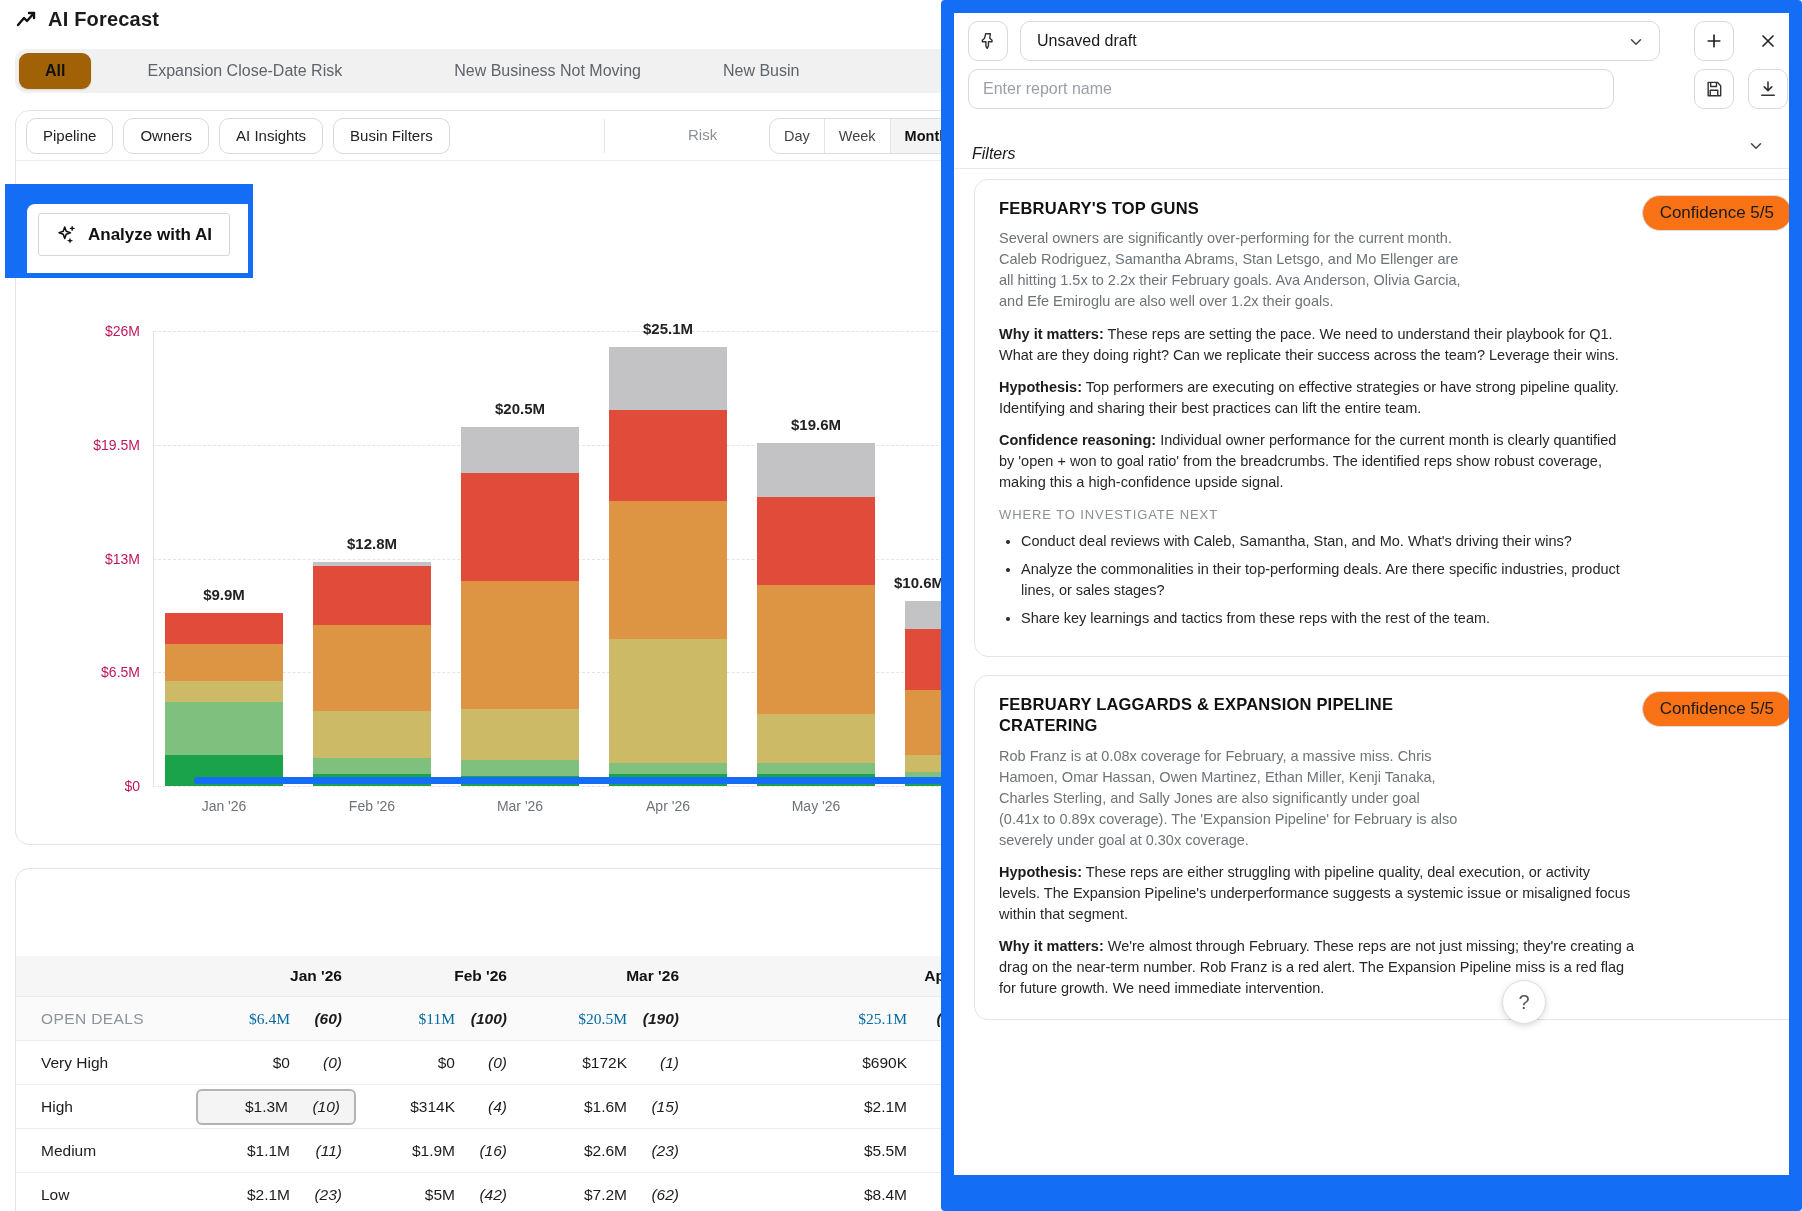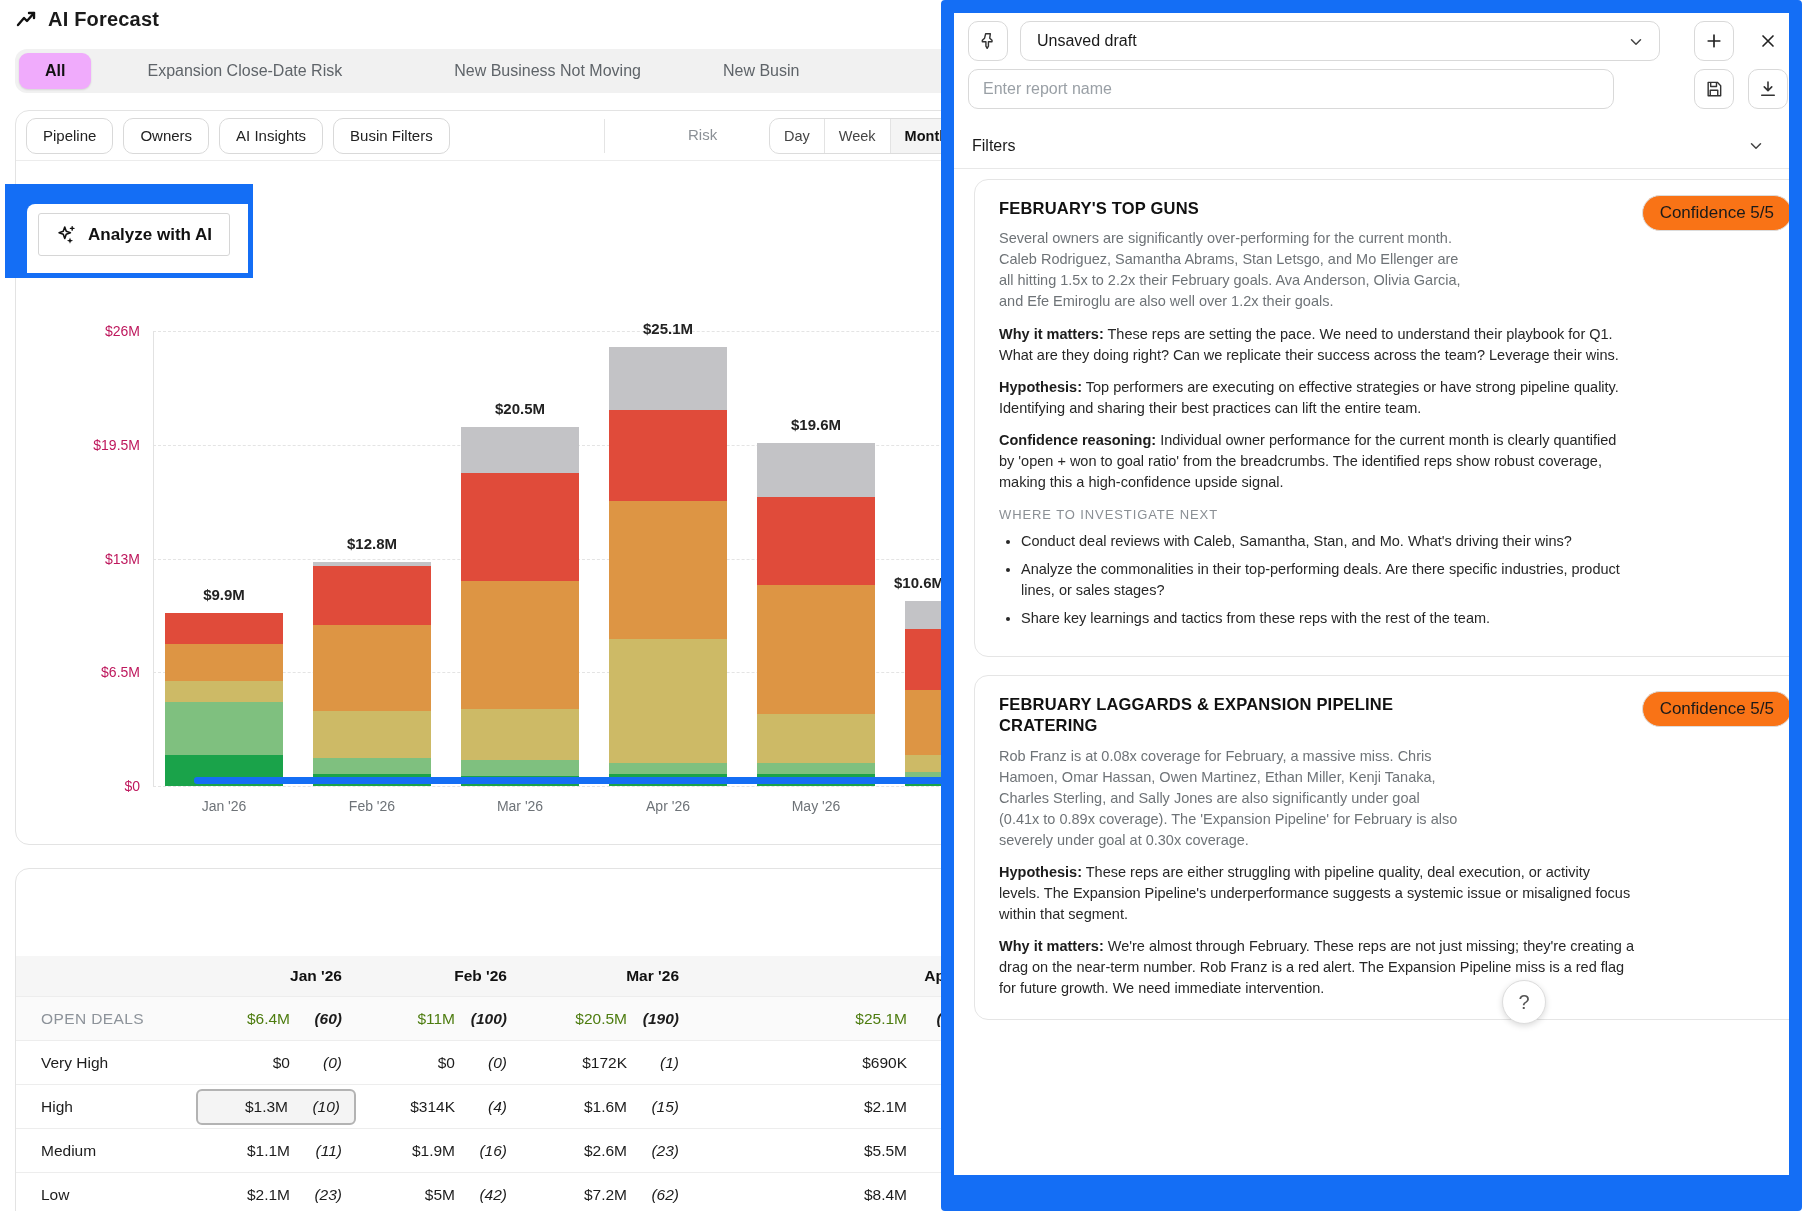--- a/index.html
+++ b/index.html
@@ -10,21 +10,21 @@
   
   .page-header { position:absolute; left:16px; top:8px; display:flex; align-items:center; gap:10px; }
   .page-header h1 { font-size:20px; font-weight:700; letter-spacing:.2px; }
   .page-header svg { display:block; }
 
   
   .tabbar { position:absolute; left:15px; top:49px; width:990px; height:44px;
     background:#f1f1f1; border-radius:12px; display:flex; align-items:center; padding:4px; overflow:hidden; }
   .tab { height:36px; display:flex; align-items:center; padding:0 26px; font-size:16px;
     color:#5f6469; white-space:nowrap; border-radius:9px; cursor:pointer; }
-  .tab.selected { background:#f0abfc; color:#111; font-weight:600;
+  .tab.selected { background:#a16207; color:#111; font-weight:600;
     box-shadow:0 1px 2px rgba(0,0,0,.12);text-align:center; }
   .tab.spread { margin:0 30px; }
 
   
   .chart-card { position:absolute; left:15px; top:110px; width:985px; height:735px;
     background:#fff; border:1px solid #e3e3e3; border-radius:14px; overflow:hidden; }
   .chart-toolbar { position:absolute; left:0; top:0; right:0; height:50px;
     border-bottom:1px solid #ececec; display:flex; align-items:center; padding:0 10px; }
   .pill-btn { height:36px; display:inline-flex; align-items:center; padding:0 16px;
     border:1px solid #d9d9d9; border-radius:10px; background:#fff; font-size:15px;
@@ -67,21 +67,21 @@
   .t-row { display:flex; align-items:center; height:44px; border-top:1px solid #ededed;
     font-size:15.5px; }
   .t-row.t-header { background:#f6f6f6; border-top:none; height:40px; }
   .t-label { width:180px; padding-left:25px; color:#1c1c1c; }
   .t-group { display:flex; align-items:center; height:36px; padding-right:14px; border-radius:6px; }
   .t-amt { flex:1; text-align:right; color:#1c1c1c; }
   .t-cnt { width:52px; text-align:right; color:#1c1c1c;font-style:italic; }
   .t-header .t-group { font-weight:700; color:#111; justify-content:flex-end; }
   .t-open { background:#fafafa; }
   .t-open .t-label { color:#8d939a; letter-spacing:.4px; }
-  .t-open .t-amt { color:#4d7c0f; }
+  .t-open .t-amt { color:#0369a1;font-family:Liberation Serif, serif; }
   .t-open .t-cnt { font-weight:700; }
   .t-group.sel { border:2px solid #b3b3b3; background:#f4f4f4; }
 
   
   .panel { position:absolute; left:941px; top:0; width:861px; height:1211px; z-index:10;
     background:#fff; border:13px solid #146EF5; border-bottom-width:36px; border-radius:4px; }
   .panel-content { position:relative; width:100%; height:100%; overflow:hidden; background:#fff; }
   .icon-btn { position:absolute; width:40px; height:40px; border:1px solid #d9d9d9;
     border-radius:10px; background:#fff; display:flex; align-items:center; justify-content:center;
     cursor:pointer; }
@@ -89,21 +89,21 @@
   .draft-select { position:absolute; left:66px; top:8px; width:640px; height:40px;
     border:1px solid #d9d9d9; border-radius:10px; display:flex; align-items:center;
     padding:0 16px; font-size:16px; color:#1a1a1a; cursor:pointer; }
   .draft-select .chev { position:absolute; right:14px; top:11px; }
   .report-input { position:absolute; left:14px; top:56px; width:646px; height:40px;
     border:1px solid #d9d9d9; border-radius:10px; padding:0 14px; font-size:16px; color:#1a1a1a;
     font-family:"Liberation Sans","DejaVu Sans",sans-serif; }
   .report-input::placeholder { color:#9aa0a6; }
   .filters-row { position:absolute; left:0; top:112px; width:100%; height:44px;
     border-bottom:1px solid #e8e8e8; cursor:pointer; }
-  .filters-row .flabel { position:absolute; left:18px; top:12px; font-size:16px; color:#1a1a1a; }
+  .filters-row .flabel { position:absolute; left:18px; top:20px; font-size:16px; color:#1a1a1a;font-style:italic; }
   .filters-row .chev { position:absolute; right:24px; top:12px; }
 
   .cards { position:absolute; left:20px; top:166px; width:837px; }
   .insight-card { border:1px solid #e5e5e5; border-radius:14px; padding:18px 24px 20px 24px;
     margin-bottom:18px; position:relative; background:#fff; }
   .insight-title { font-size:16.5px; font-weight:700; letter-spacing:.2px; color:#111;
     max-width:430px; line-height:1.3; }
   .conf-badge { position:absolute; right:18px; top:15px; border:1px solid #dcdcdc;
     border-radius:999px; padding:7px 17px; font-size:17px; color:#1a1a1a; background:#f97316;
     white-space:nowrap; }

